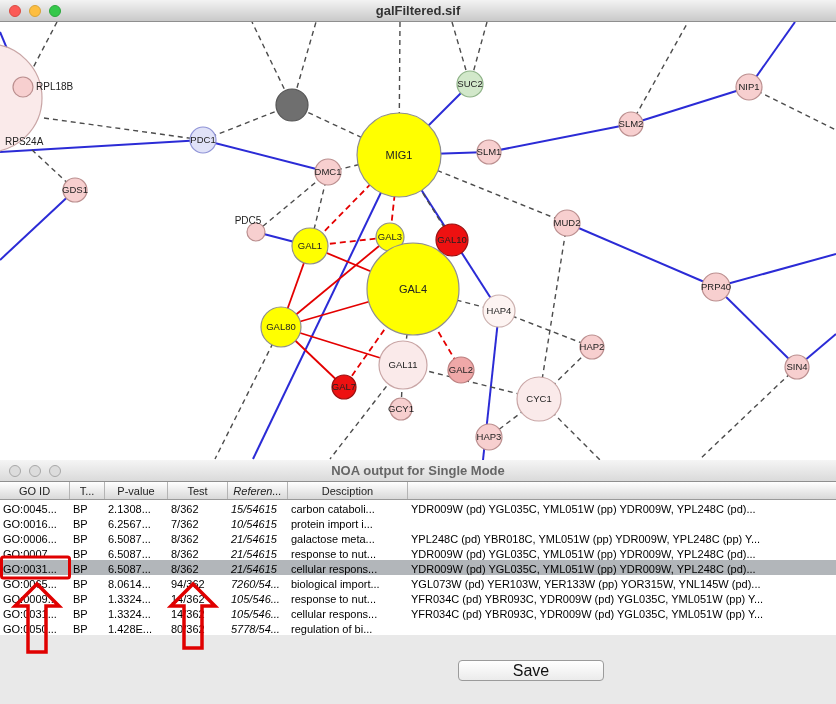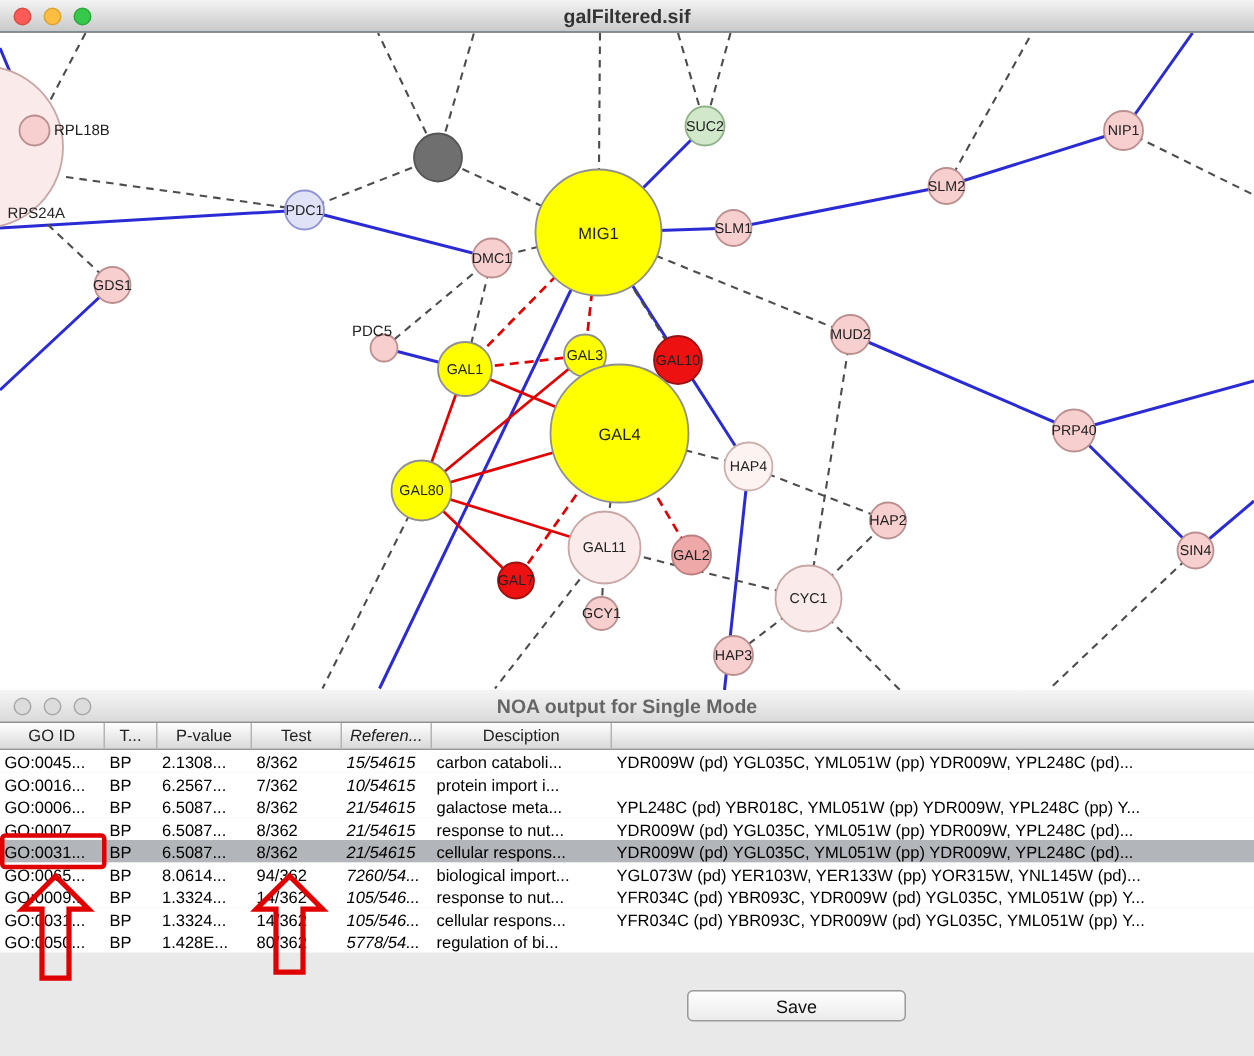--- a/index.html
+++ b/index.html
@@ -50,21 +50,21 @@
   .thead{display:flex;height:18px;background:linear-gradient(#ffffff,#d9d9d9);
          border-bottom:1px solid #9a9a9a;box-sizing:border-box;}
   .th{display:flex;align-items:center;justify-content:center;border-right:1px solid #b4b4b4;
       color:#222;overflow:hidden;white-space:nowrap;box-sizing:border-box;}
   .trow{display:flex;height:15px;background:#fff;align-items:flex-end;}
   .trow.selected{background:#b2b6ba;}
   .td{padding-left:3px;display:flex;align-items:center;white-space:nowrap;overflow:hidden;box-sizing:border-box;}
   .c0{width:70px;}.c1{width:35px;}.c2{width:63px;}.c3{width:60px;}.c4{width:60px;font-style:italic;}.c5{width:120px;}.c6{flex:1;}
 
   .btn{position:absolute;height:21px;border-radius:4px;background:linear-gradient(#ffffff,#ebebeb);
-       border:1px solid #9b9b9b;font-size:12px;color:#111;text-align:center;
+       border:1px solid #9b9b9b;font-size:16px;color:#111;text-align:center;
        font-family:"Liberation Sans",sans-serif;padding:0;cursor:default;}
   .btn.save{left:458px;top:200px;width:146px;}
   .btn.cancel{left:676px;top:200px;width:146px;}
 
   
   .overlay{position:absolute;top:0;left:0;width:836px;height:704px;pointer-events:none;z-index:50;}
 </style>
 </head>
 <body>
 

